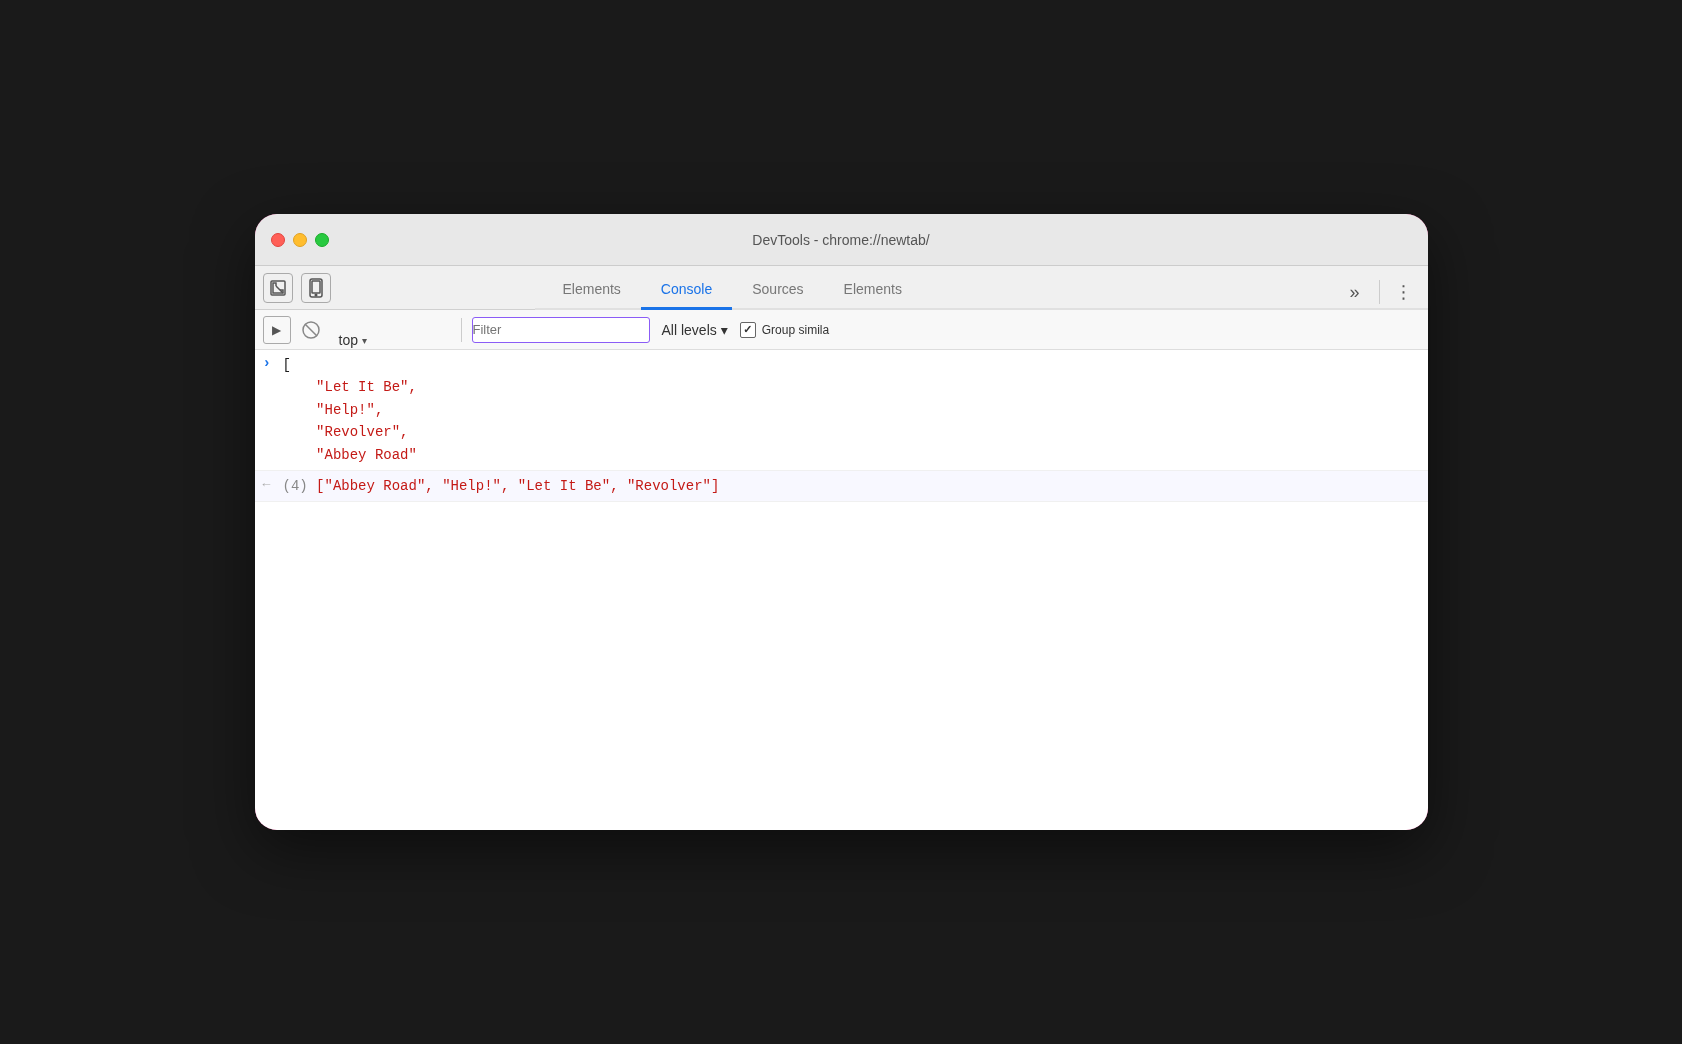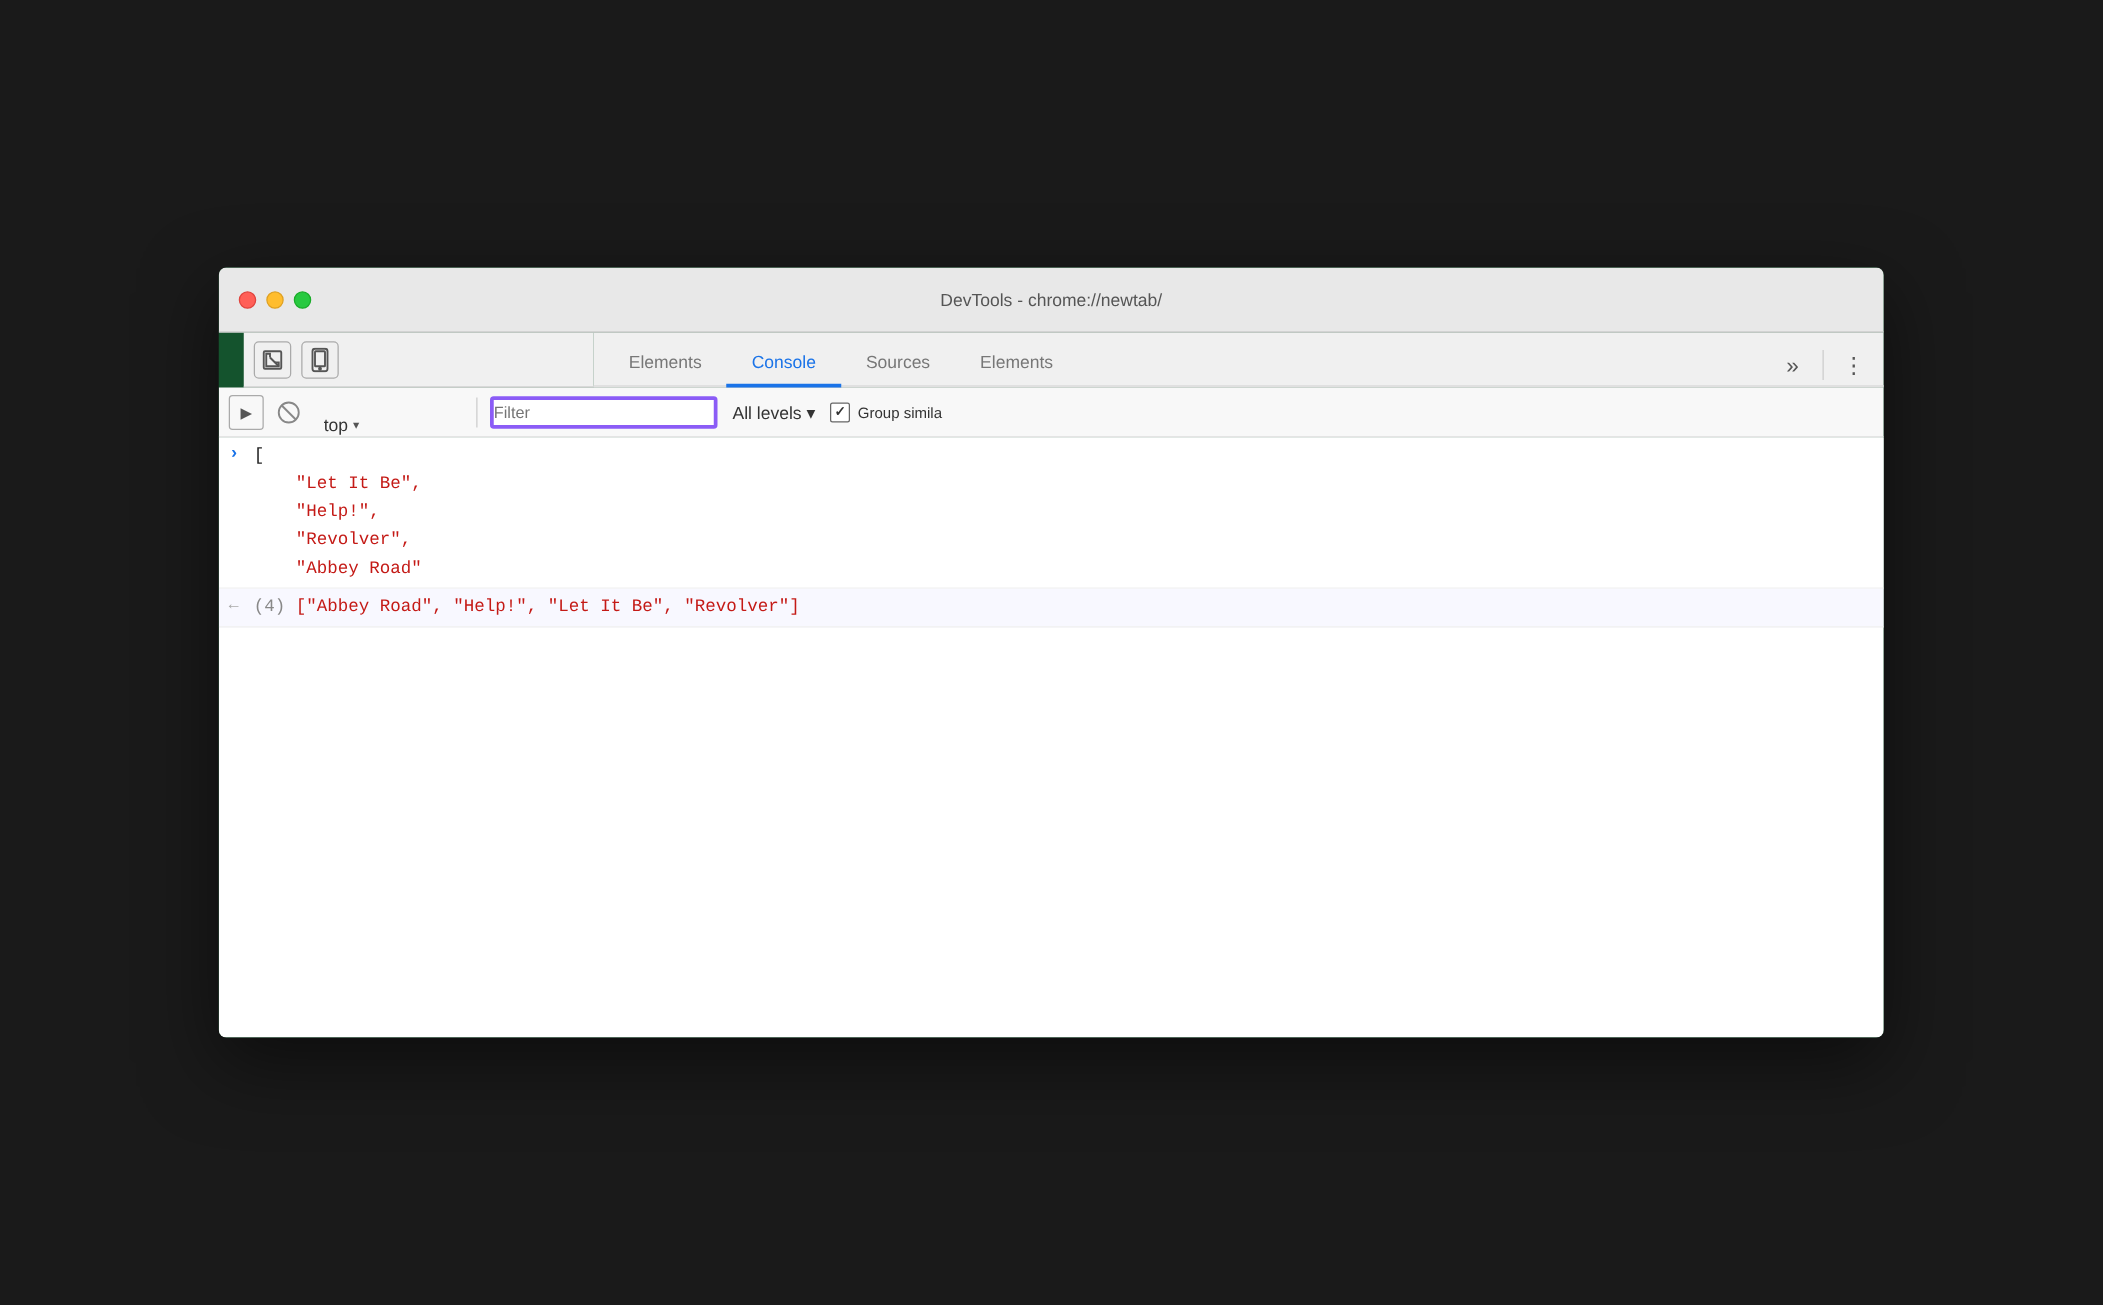--- a/index.html
+++ b/index.html
@@ -11,23 +11,23 @@
     body {
       background: #1a1a1a;
       display: flex;
       justify-content: center;
       align-items: center;
       min-height: 100vh;
       font-family: -apple-system, BlinkMacSystemFont, 'Helvetica Neue', sans-serif;
     }
 
     .window {
-      width: 1332px;
-      background: #14532d;
-      border-radius: 6px;
+      width: 1173px;
+      background: #ec4899;
+      border-radius: 22px;
       box-shadow: 0 20px 60px rgba(0,0,0,0.5);
       overflow: hidden;
     }
 
     .titlebar {
       background: #e8e8e8;
       height: 52px;
       display: flex;
       align-items: center;
       justify-content: center;
@@ -177,21 +177,21 @@
     }
 
     .divider-v {
       width: 1px;
       height: 24px;
       background: #ccc;
       margin: 0 4px;
     }
 
     .filter-input {
-      border: 3px solid #8b5cf6;
+      border: 1px solid #8b5cf6;
       background: white;
       padding: 3px 0;
       font-size: 13px;
       height: 26px;
       border-radius: 3px;
       min-width: 120px;
       color: #333;
     }
 
     .levels-select {
@@ -293,21 +293,20 @@
       color: #c41a16;
     }
 
     .code-gray {
       color: #888;
     }
 
     .header-section {
       display: flex;
       align-items: flex-end;
-      padding-left: 20px;
     }
 
     .inspect-btn {
       display: inline-flex;
       align-items: center;
       justify-content: center;
       width: 30px;
       height: 30px;
       border: 1.5px solid #aaa;
       border-radius: 4px;

